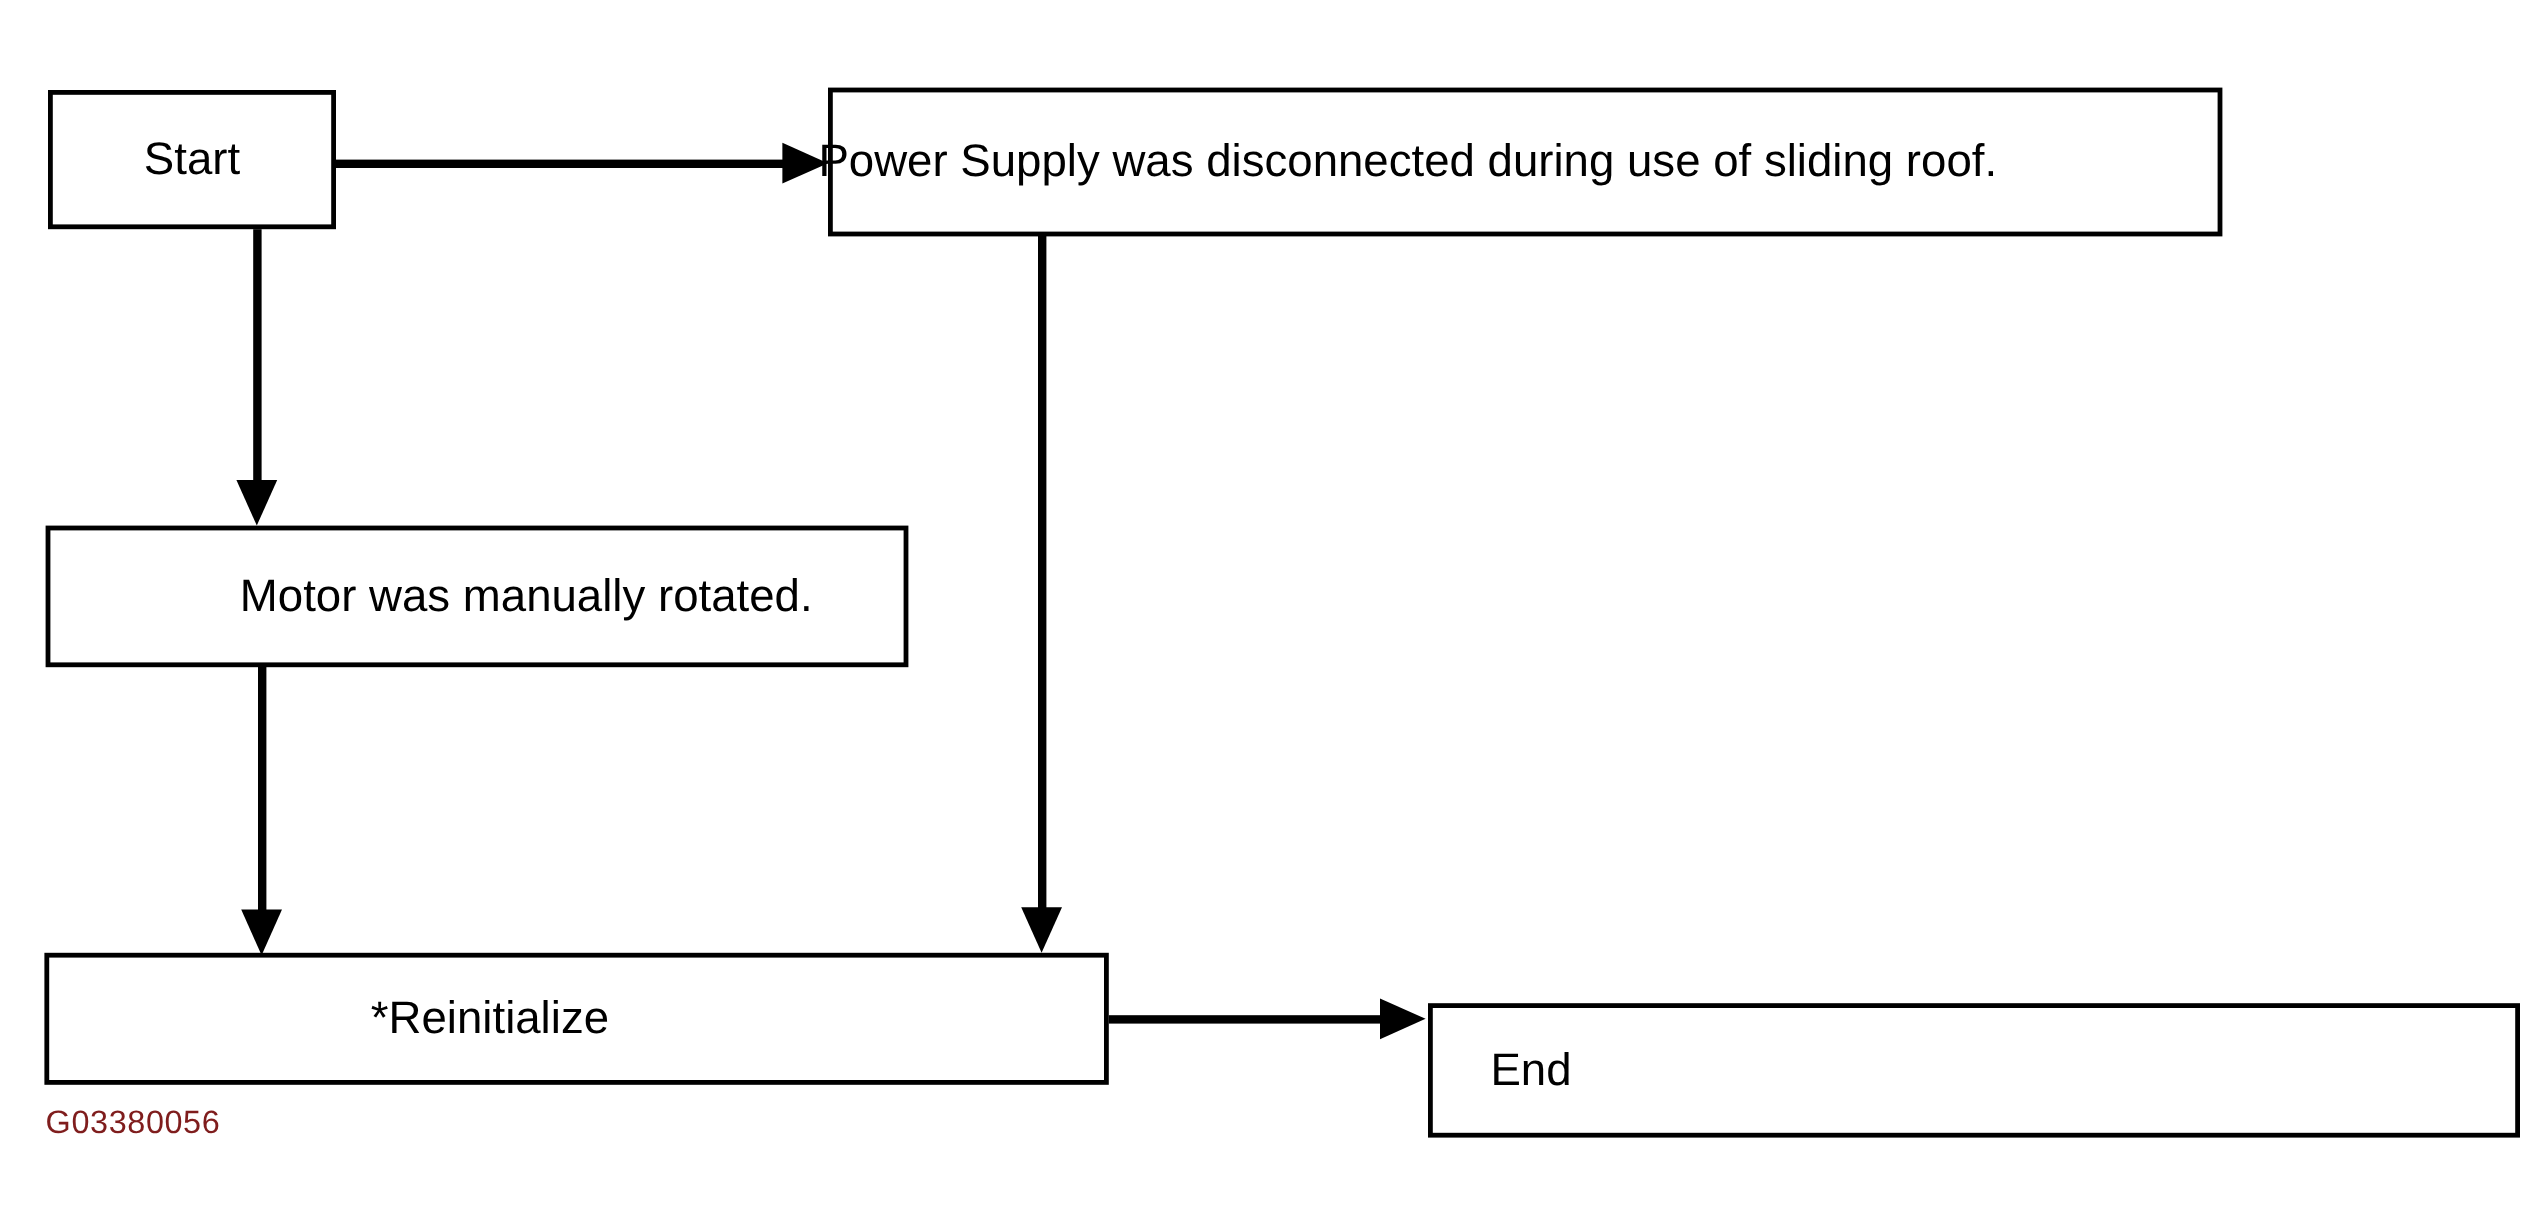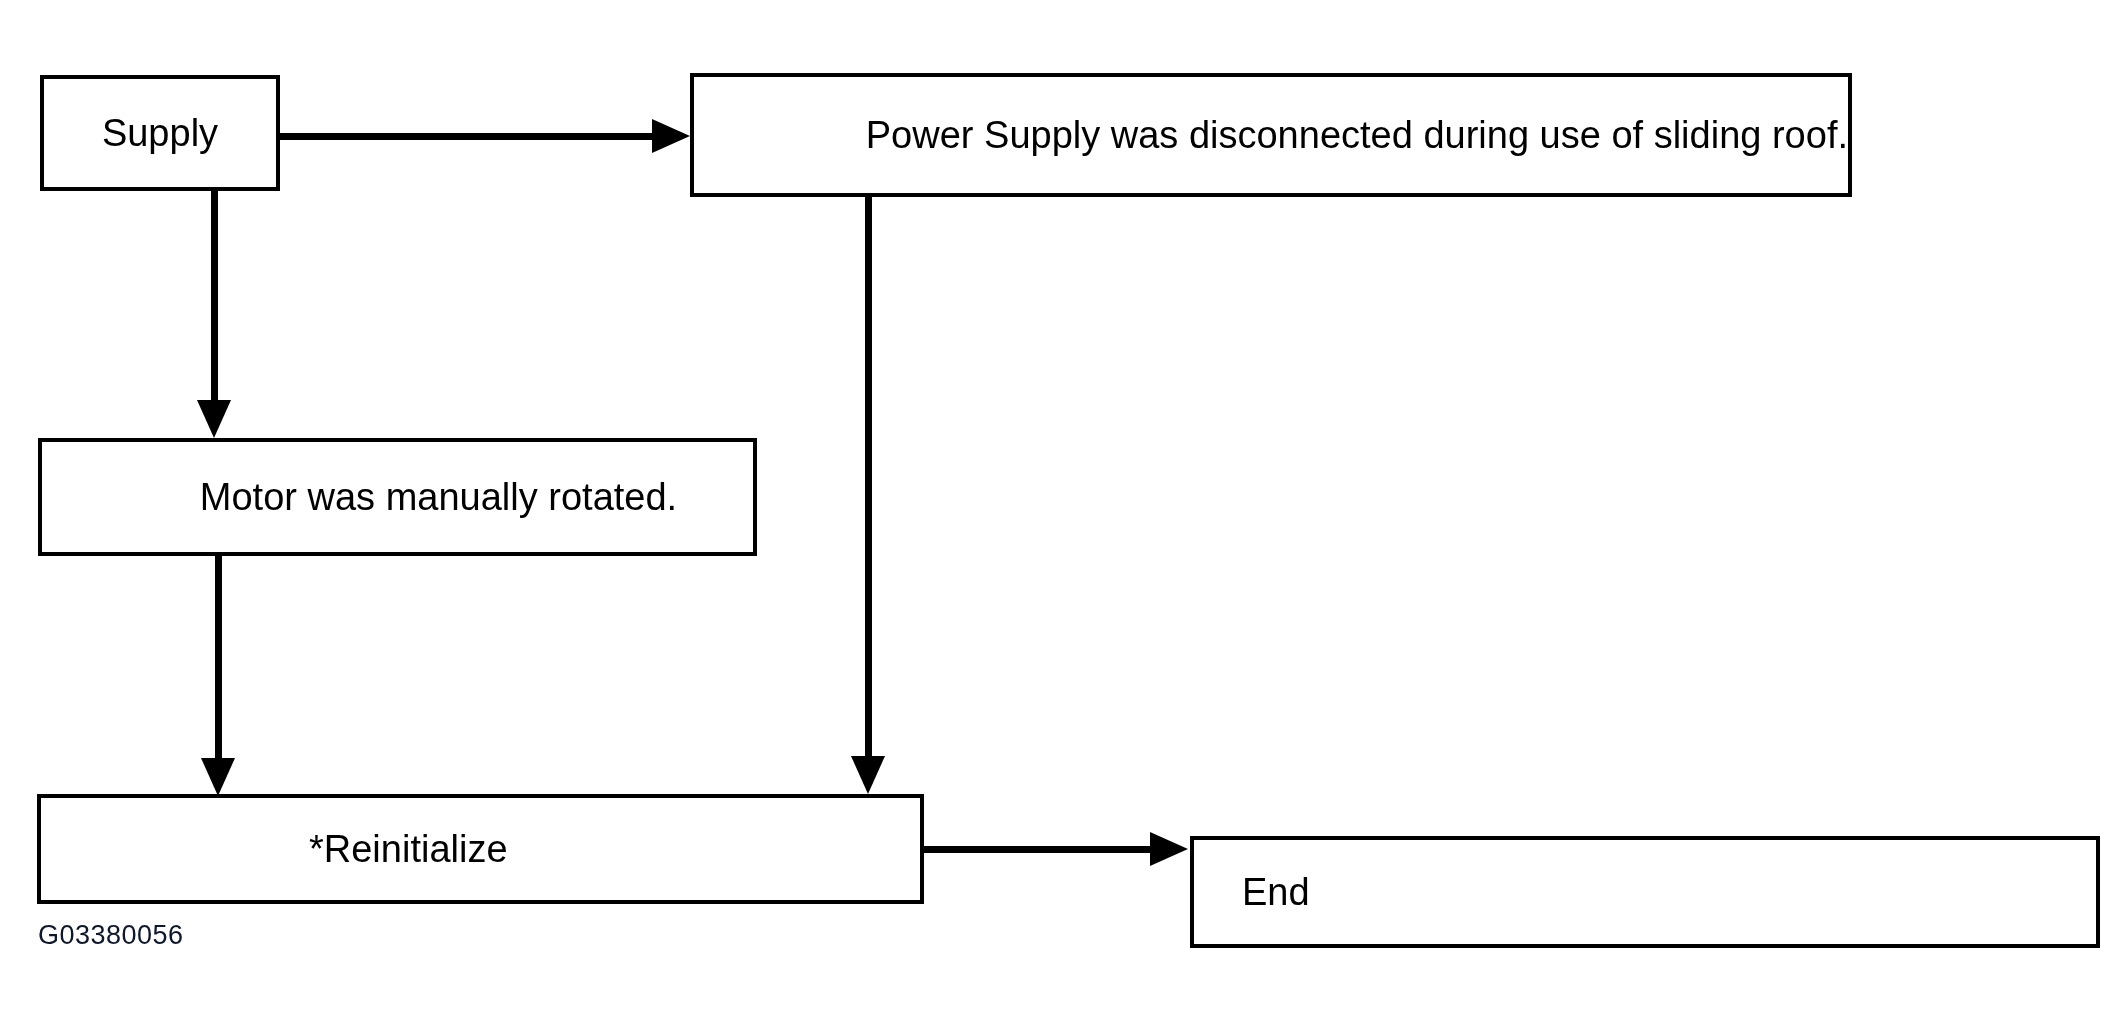--- a/index.html
+++ b/index.html
@@ -31,21 +31,21 @@
   .node-label {
     display: block;
     line-height: 1;
   }
   #node-start {
     left: 40px; top: 75px; width: 240px; height: 116px;
     justify-content: center;
   }
   #node-power-supply {
     left: 690px; top: 73px; width: 1162px; height: 124px;
-    justify-content: flex-end;
+    justify-content: flex-start;
   }
   #node-power-supply .node-label { margin-left: -12px; }
   #node-motor {
     left: 38px; top: 438px; width: 719px; height: 118px;
     justify-content: center;
   }
   #node-motor .node-label { margin-left: 82px; }
   #node-reinitialize {
     left: 37px; top: 794px; width: 887px; height: 110px;
     justify-content: flex-start;
@@ -98,33 +98,33 @@
 
   
   #edge-reinit-end-line { left: 924px; top: 846px; width: 230px; }
   #edge-reinit-end-head { left: 1150px; top: 832px; }
 
   #figure-caption {
     position: absolute;
     left: 38px;
     top: 920px;
     font-size: 27px;
-    color: #0f172a;
+    color: #7f1d1d;
     font-family: "Liberation Sans", sans-serif;
     letter-spacing: 0.5px;
     white-space: nowrap;
   }
 </style>
 </head>
 <body>
 
 <div id="canvas">
 
   <div class="node" id="node-start">
-    <span class="node-label">Supply</span>
+    <span class="node-label">Start</span>
   </div>
 
   <div class="node" id="node-power-supply">
     <span class="node-label">Power Supply was disconnected during use of sliding roof.</span>
   </div>
 
   <div class="node" id="node-motor">
     <span class="node-label">Motor was manually rotated.</span>
   </div>
 

